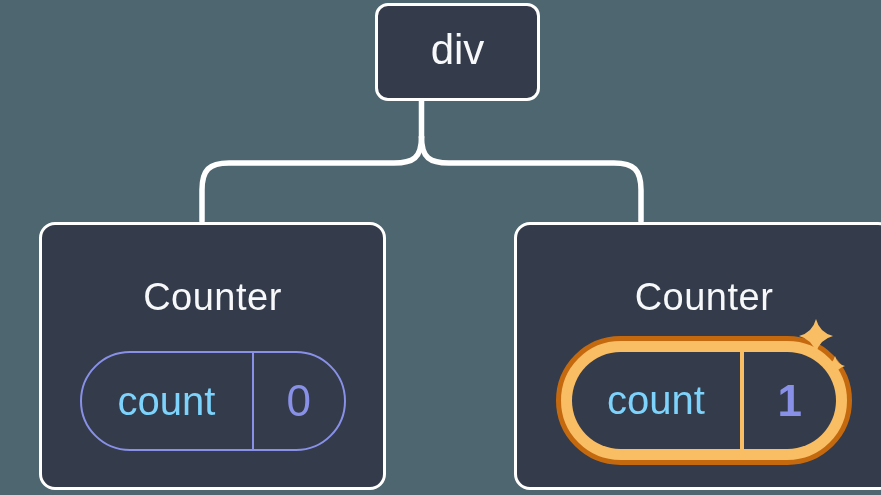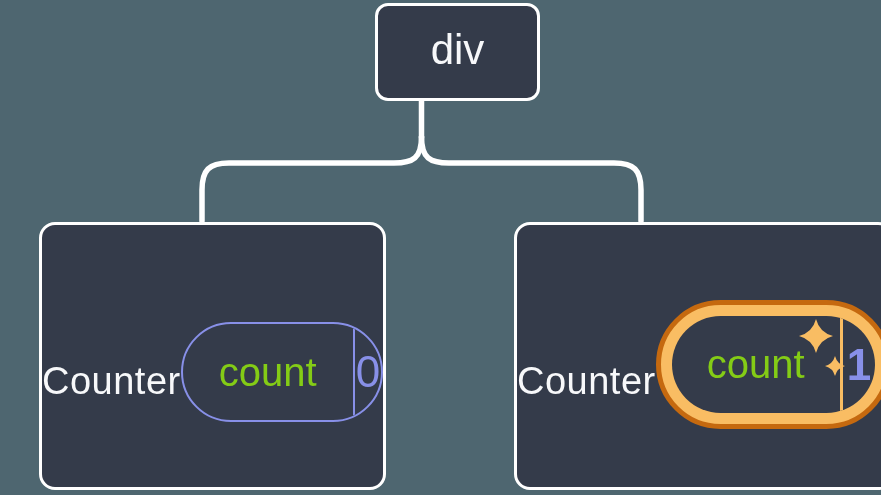--- a/index.html
+++ b/index.html
@@ -38,21 +38,21 @@
     color: #f7f8fa;
     font-size: 42px;
     line-height: 1;
     padding-bottom: 4px;
   }
   .card {
     top: 222px;
     height: 268px;
     border-radius: 16px;
     display: flex;
-    flex-direction: row;
+    flex-direction: column;
     align-items: center;
   }
   .card-left  { left: 2px;   width: 347px; }
   .card-right { left: 477px; width: 380px; }
   .card-title {
     margin-top: 50px;
     font-size: 38px;
     font-weight: 500;
     line-height: 44px;
     color: #f7f8fa;
@@ -64,21 +64,21 @@
     border: 2.5px solid #8890e8;
     border-radius: 52px;
     box-sizing: border-box;
     display: flex;
     align-items: stretch;
     overflow: hidden;
   }
   .pill-key {
     width: 170px;
     display: flex; align-items: center; justify-content: center;
-    color: #84cc16;
+    color: #7dd3fc;
     font-size: 40px;
   }
   .pill-divider { width: 2.5px; background: #8890e8; }
   .pill-value {
     flex: 1;
     display: flex; align-items: center; justify-content: center;
     color: #8890e8;
     font-size: 44px;
   }
   

